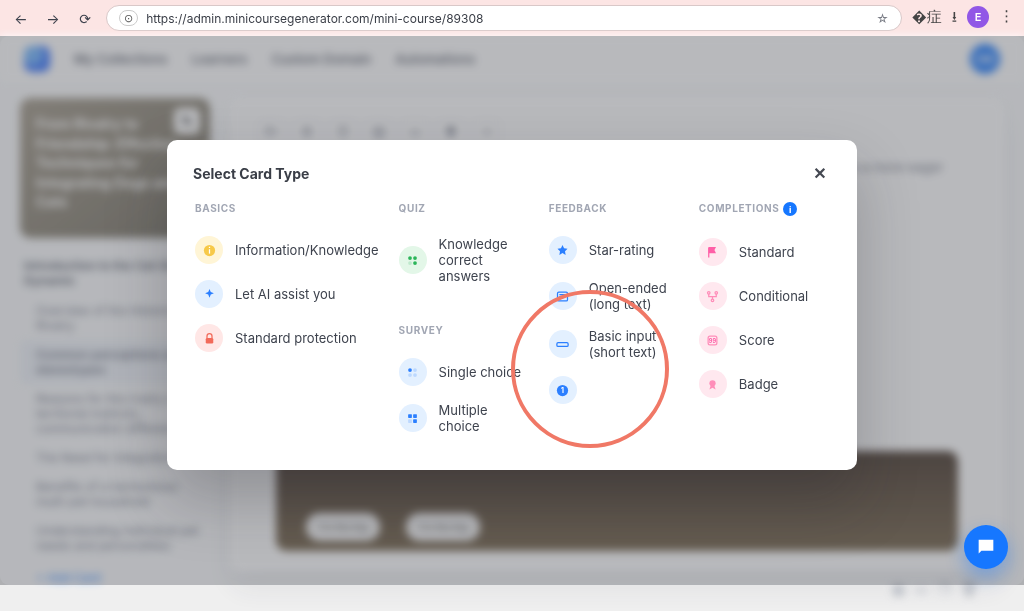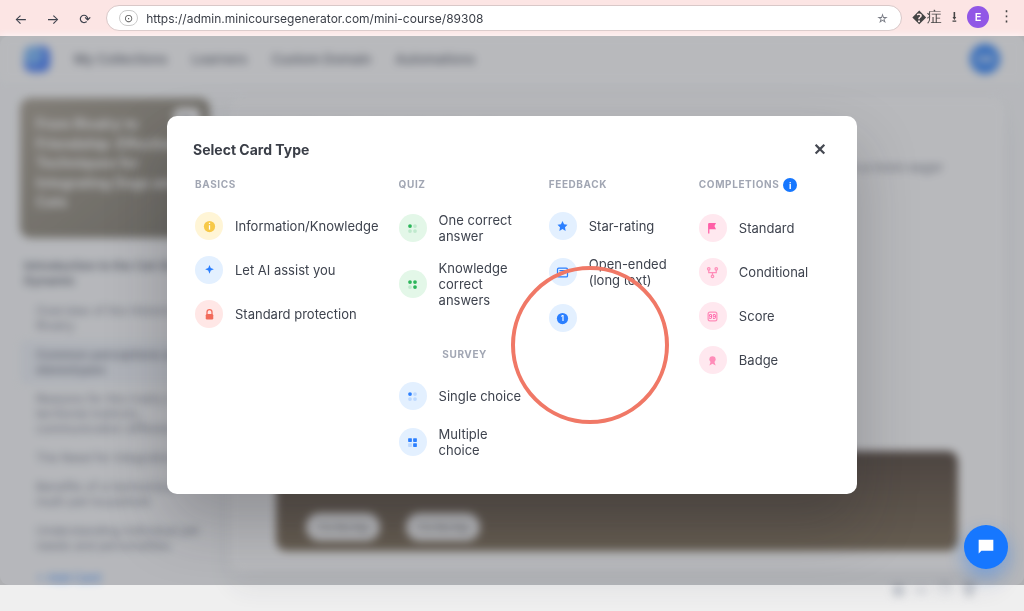--- a/index.html
+++ b/index.html
@@ -189,44 +189,31 @@
               </svg>
             </div>
             <span>Standard protection</span>
           </div>
         </div>
         <div class="col">
           <div class="sect-label"><span>QUIZ</span></div>
           <div class="opt">
             <div class="chip c-green">
               <svg viewBox="0 0 24 24">
-                <g fill="#2bb559">
-                  <circle cx="8" cy="8" r="3"></circle>
-                  <circle cx="16" cy="8" r="3" fill="#bfe9cd"></circle>
-                  <circle cx="8" cy="16" r="3" fill="#bfe9cd"></circle>
-                  <circle cx="16" cy="16" r="3" fill="#bfe9cd"></circle>
-                </g>
-              </svg>
-            </div>
-            <span>One correct answer</span>
-          </div>
-          <div class="opt">
-            <div class="chip c-green">
-              <svg viewBox="0 0 24 24">
                 <g>
                   <circle cx="8" cy="8" r="3" fill="#2bb559"></circle>
                   <circle cx="16" cy="8" r="3" fill="#2bb559"></circle>
                   <circle cx="8" cy="16" r="3" fill="#bfe9cd"></circle>
                   <circle cx="16" cy="16" r="3" fill="#2bb559"></circle>
                 </g>
               </svg>
             </div>
             <span>Knowledge correct answers</span>
           </div>
-          <div class="sect-label" style="margin-top: 32px; text-align: center;"><span>SURVEY</span></div>
+          <div class="sect-label" style="margin-top: 32px;"><span>SURVEY</span></div>
           <div class="opt">
             <div class="chip c-ltblue">
               <svg viewBox="0 0 24 24">
                 <g fill="#2b7fff">
                   <circle cx="8" cy="8" r="3"></circle>
                   <circle cx="16" cy="8" r="3" fill="#bcd8ff"></circle>
                   <circle cx="8" cy="16" r="3" fill="#bcd8ff"></circle>
                   <circle cx="16" cy="16" r="3" fill="#bcd8ff"></circle>
                 </g>
               </svg>
@@ -264,20 +251,28 @@
                 <line x1="7" y1="9" x2="17" y2="9" stroke="#2b7fff" stroke-width="2"></line>
                 <line x1="7" y1="12" x2="17" y2="12" stroke="#2b7fff" stroke-width="2"></line>
                 <line x1="7" y1="15" x2="13" y2="15" stroke="#2b7fff" stroke-width="2"></line>
               </svg>
             </div>
             <span>Open-ended (long text)</span>
           </div>
           <div class="opt">
             <div class="chip c-blue">
               <svg viewBox="0 0 24 24">
+                <rect x="3" y="9" width="18" height="6" rx="2" fill="none" stroke="#2b7fff" stroke-width="2"></rect>
+              </svg>
+            </div>
+            <span>Basic input (short text)</span>
+          </div>
+          <div class="opt">
+            <div class="chip c-blue">
+              <svg viewBox="0 0 24 24">
                 <circle cx="12" cy="12" r="9" fill="#2b7fff"></circle>
                 <text x="12" y="16" text-anchor="middle" font-size="11" fill="#fff" font-weight="700">1</text>
               </svg>
             </div>
           </div>
         </div>
         <div class="col">
           <div class="sect-label"><span>COMPLETIONS</span><span class="info-ic">i</span></div>
           <div class="opt">
             <div class="chip c-pink">

